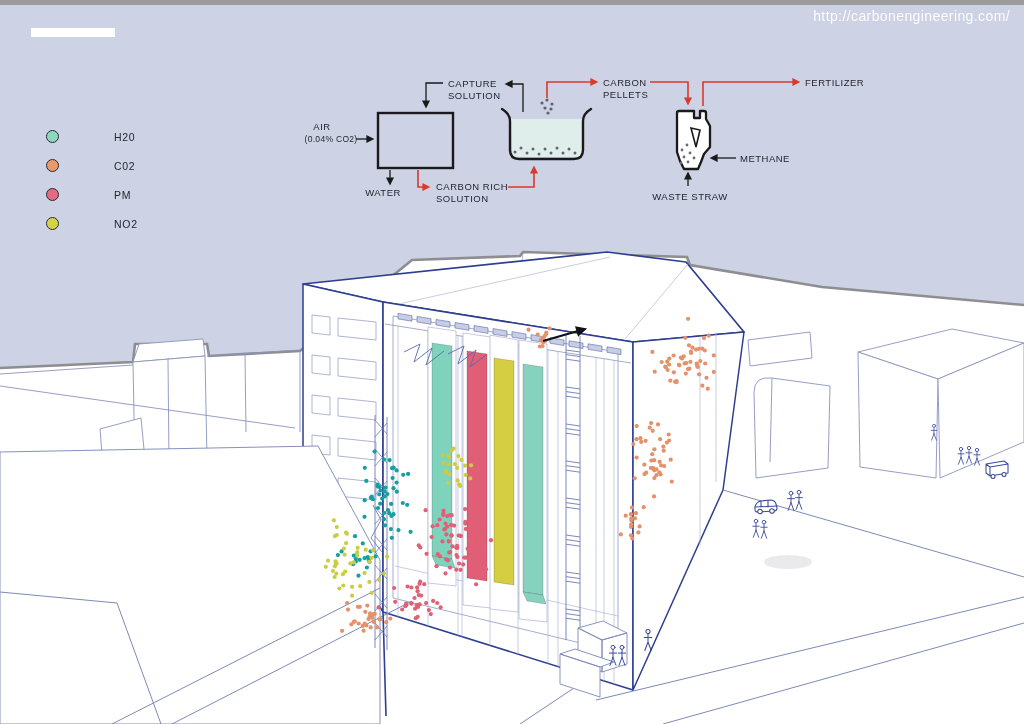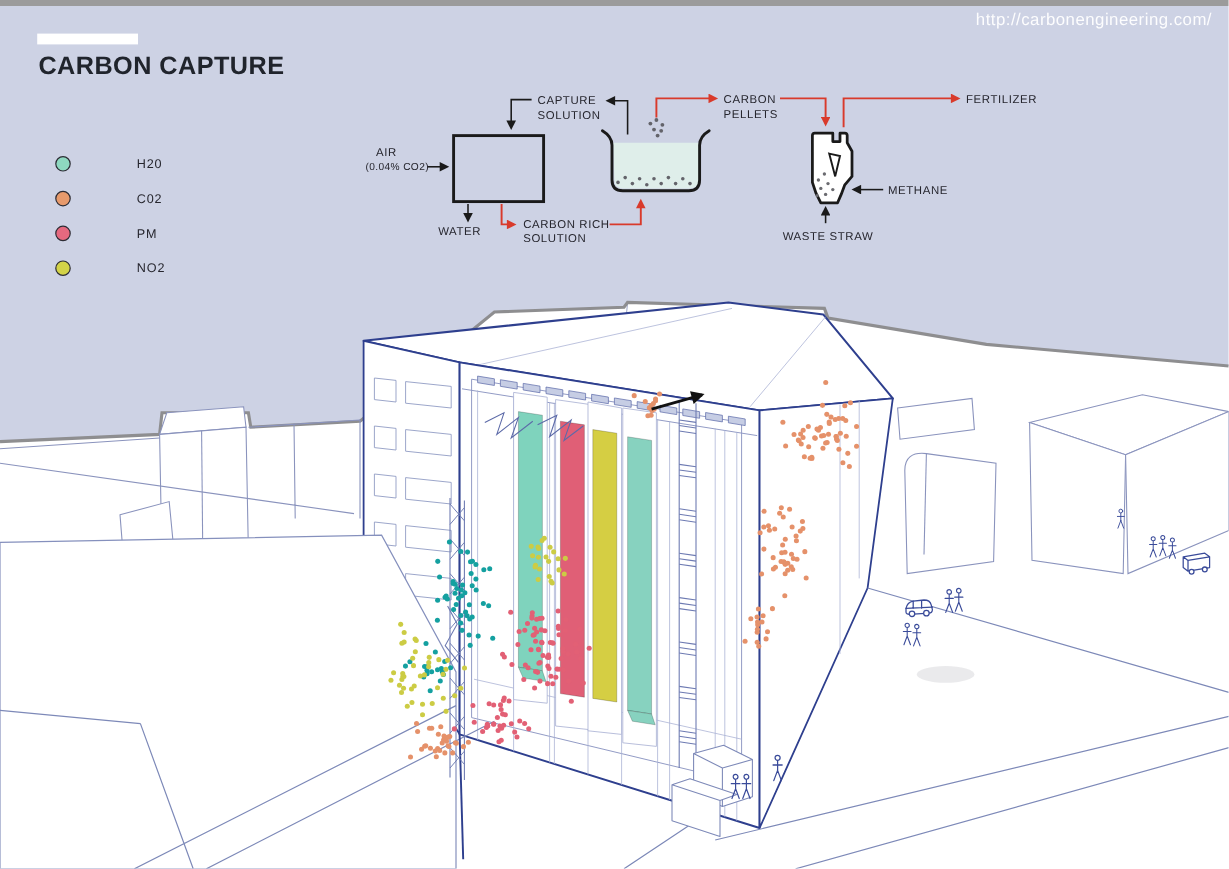--- a/index.html
+++ b/index.html
@@ -672,21 +672,20 @@
     <text class="lbl" x="436" y="202">SOLUTION</text>
     <text class="lbl" x="603" y="86">CARBON</text>
     <text class="lbl" x="603" y="98">PELLETS</text>
     <text class="lbl" x="805" y="86">FERTILIZER</text>
     <text class="lbl" x="740" y="162">METHANE</text>
     <text class="lbl" text-anchor="middle" x="690" y="200">WASTE STRAW</text>
   </g>
 </svg>
 
 <div class="title-bar"></div>
-<div class="page-title">CARBON CAPTURE</div>
 <div class="url">http://carbonengineering.com/</div>
 
 <div class="legend">
   <div class="legend-row">
     <span class="swatch" style="background: rgb(142, 216, 192);"></span>
     <span class="legend-label">H20</span>
   </div>
   <div class="legend-row">
     <span class="swatch" style="background: rgb(231, 154, 108);"></span>
     <span class="legend-label">C02</span>

